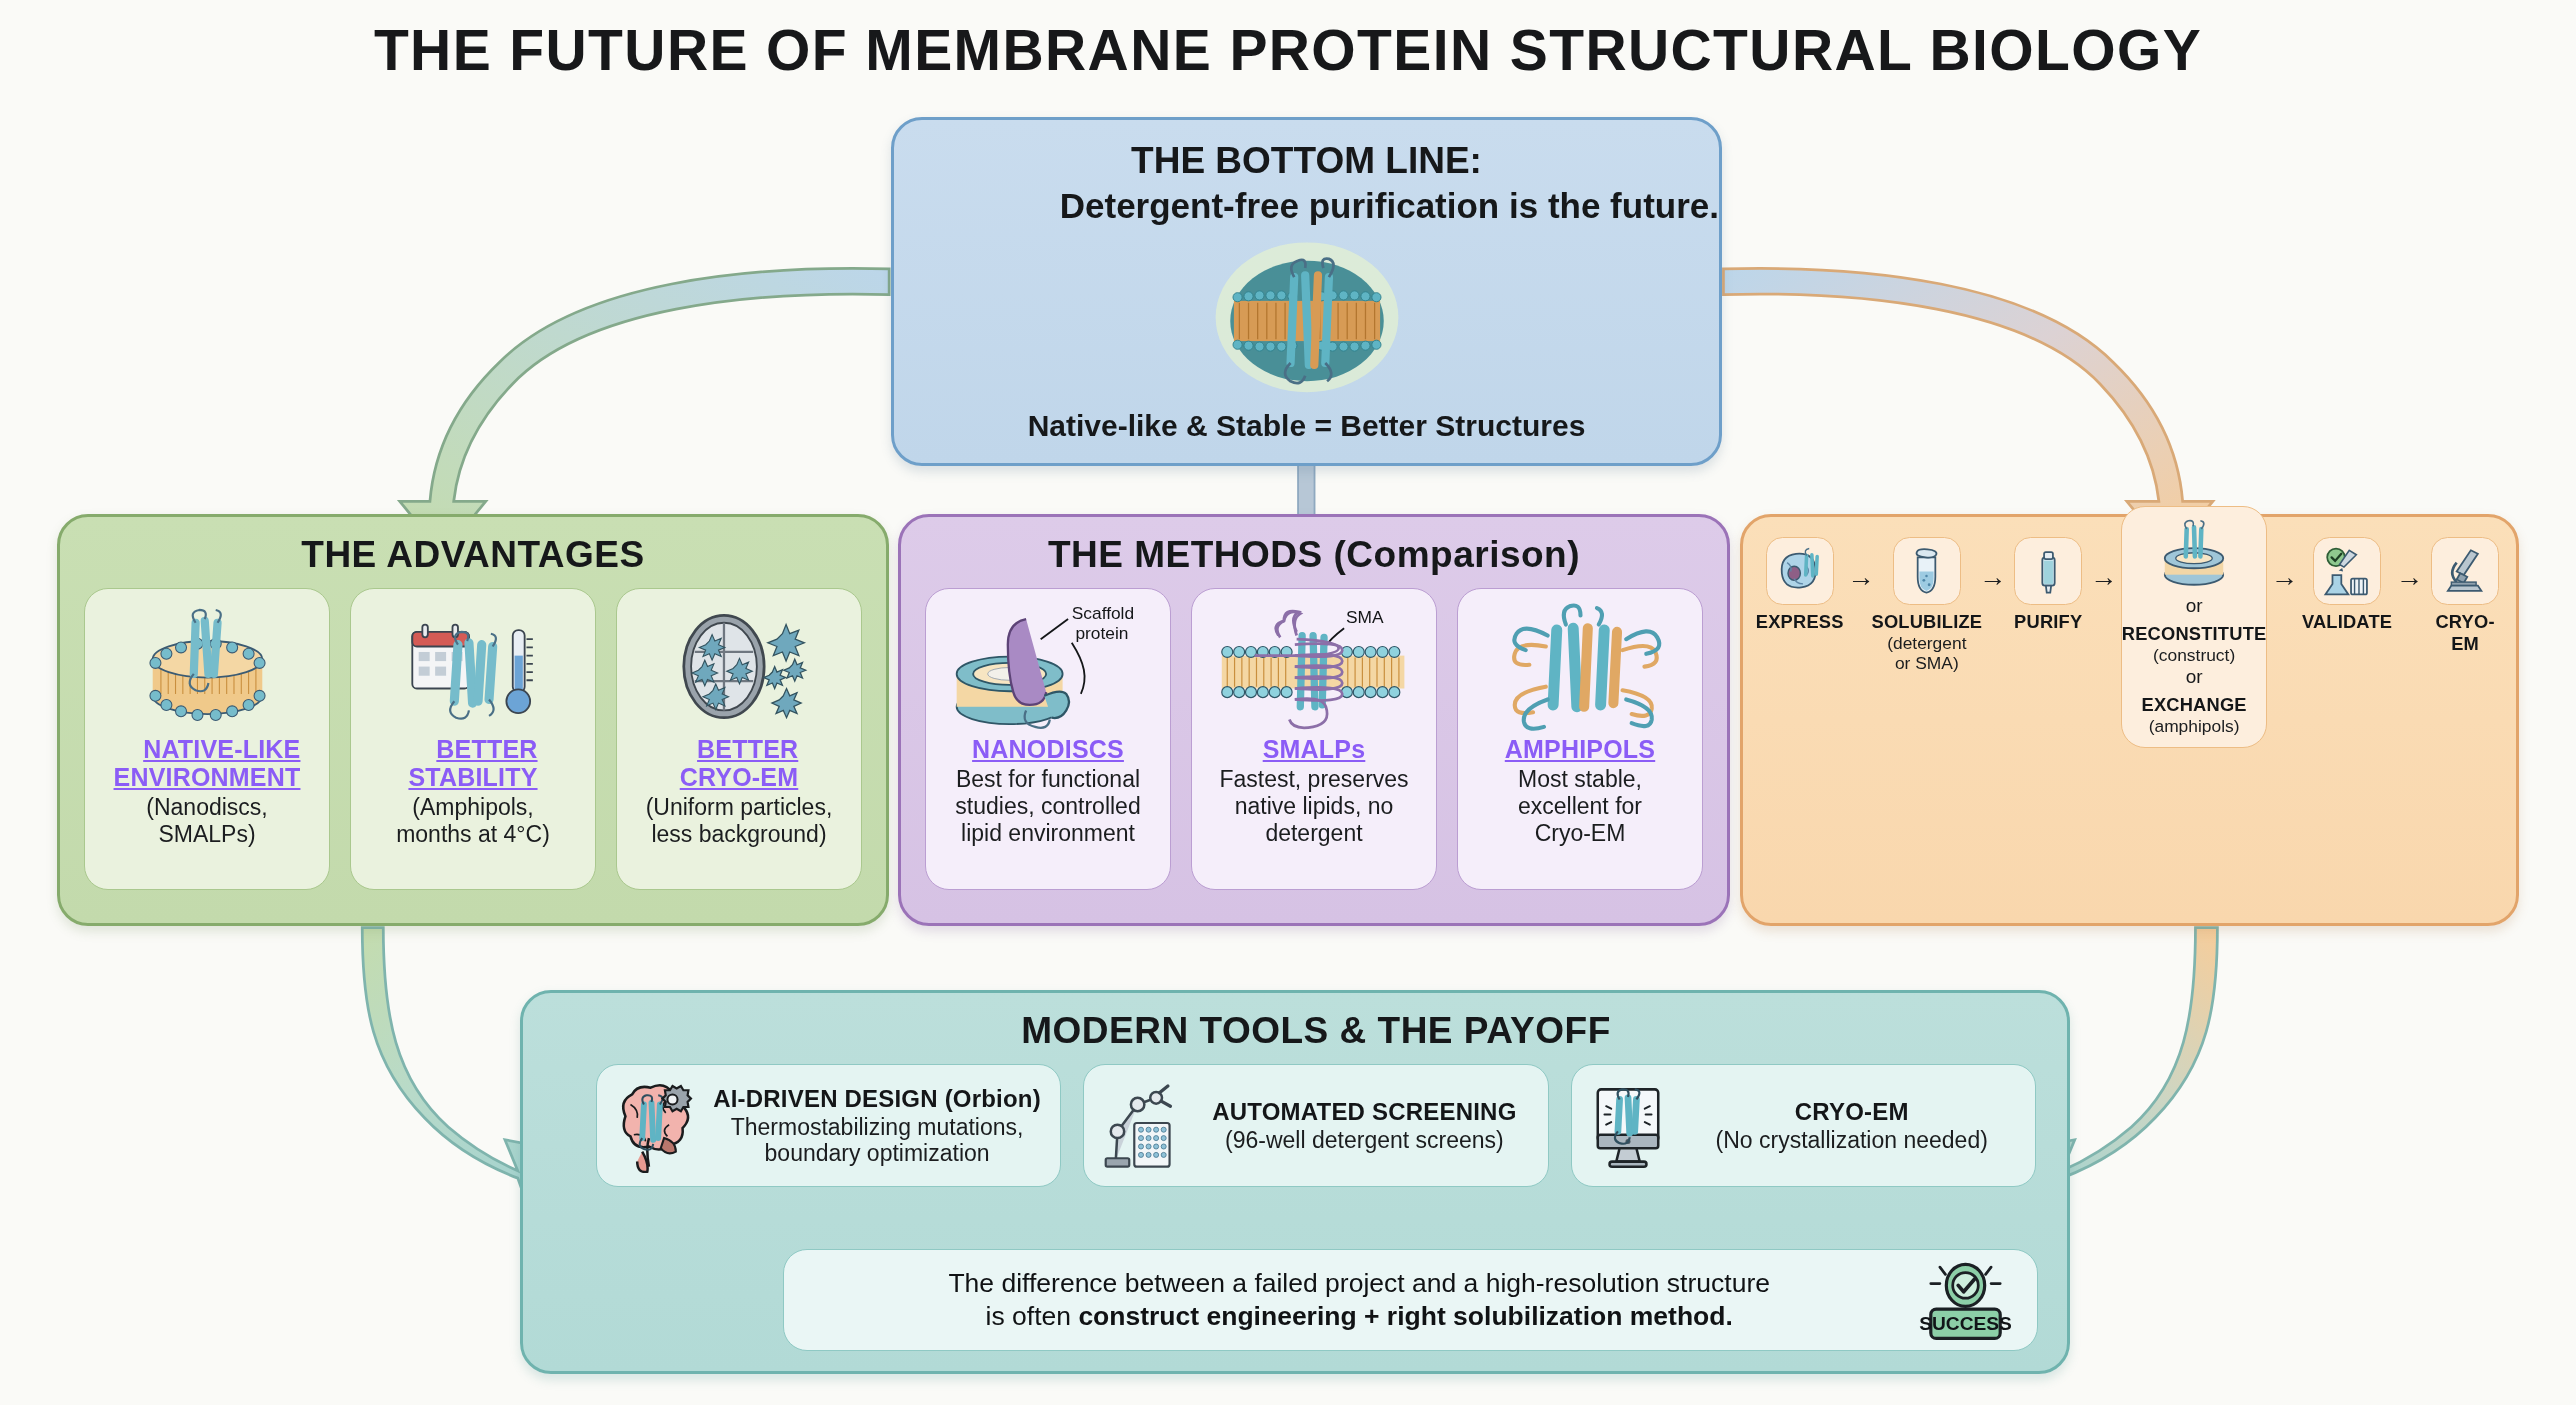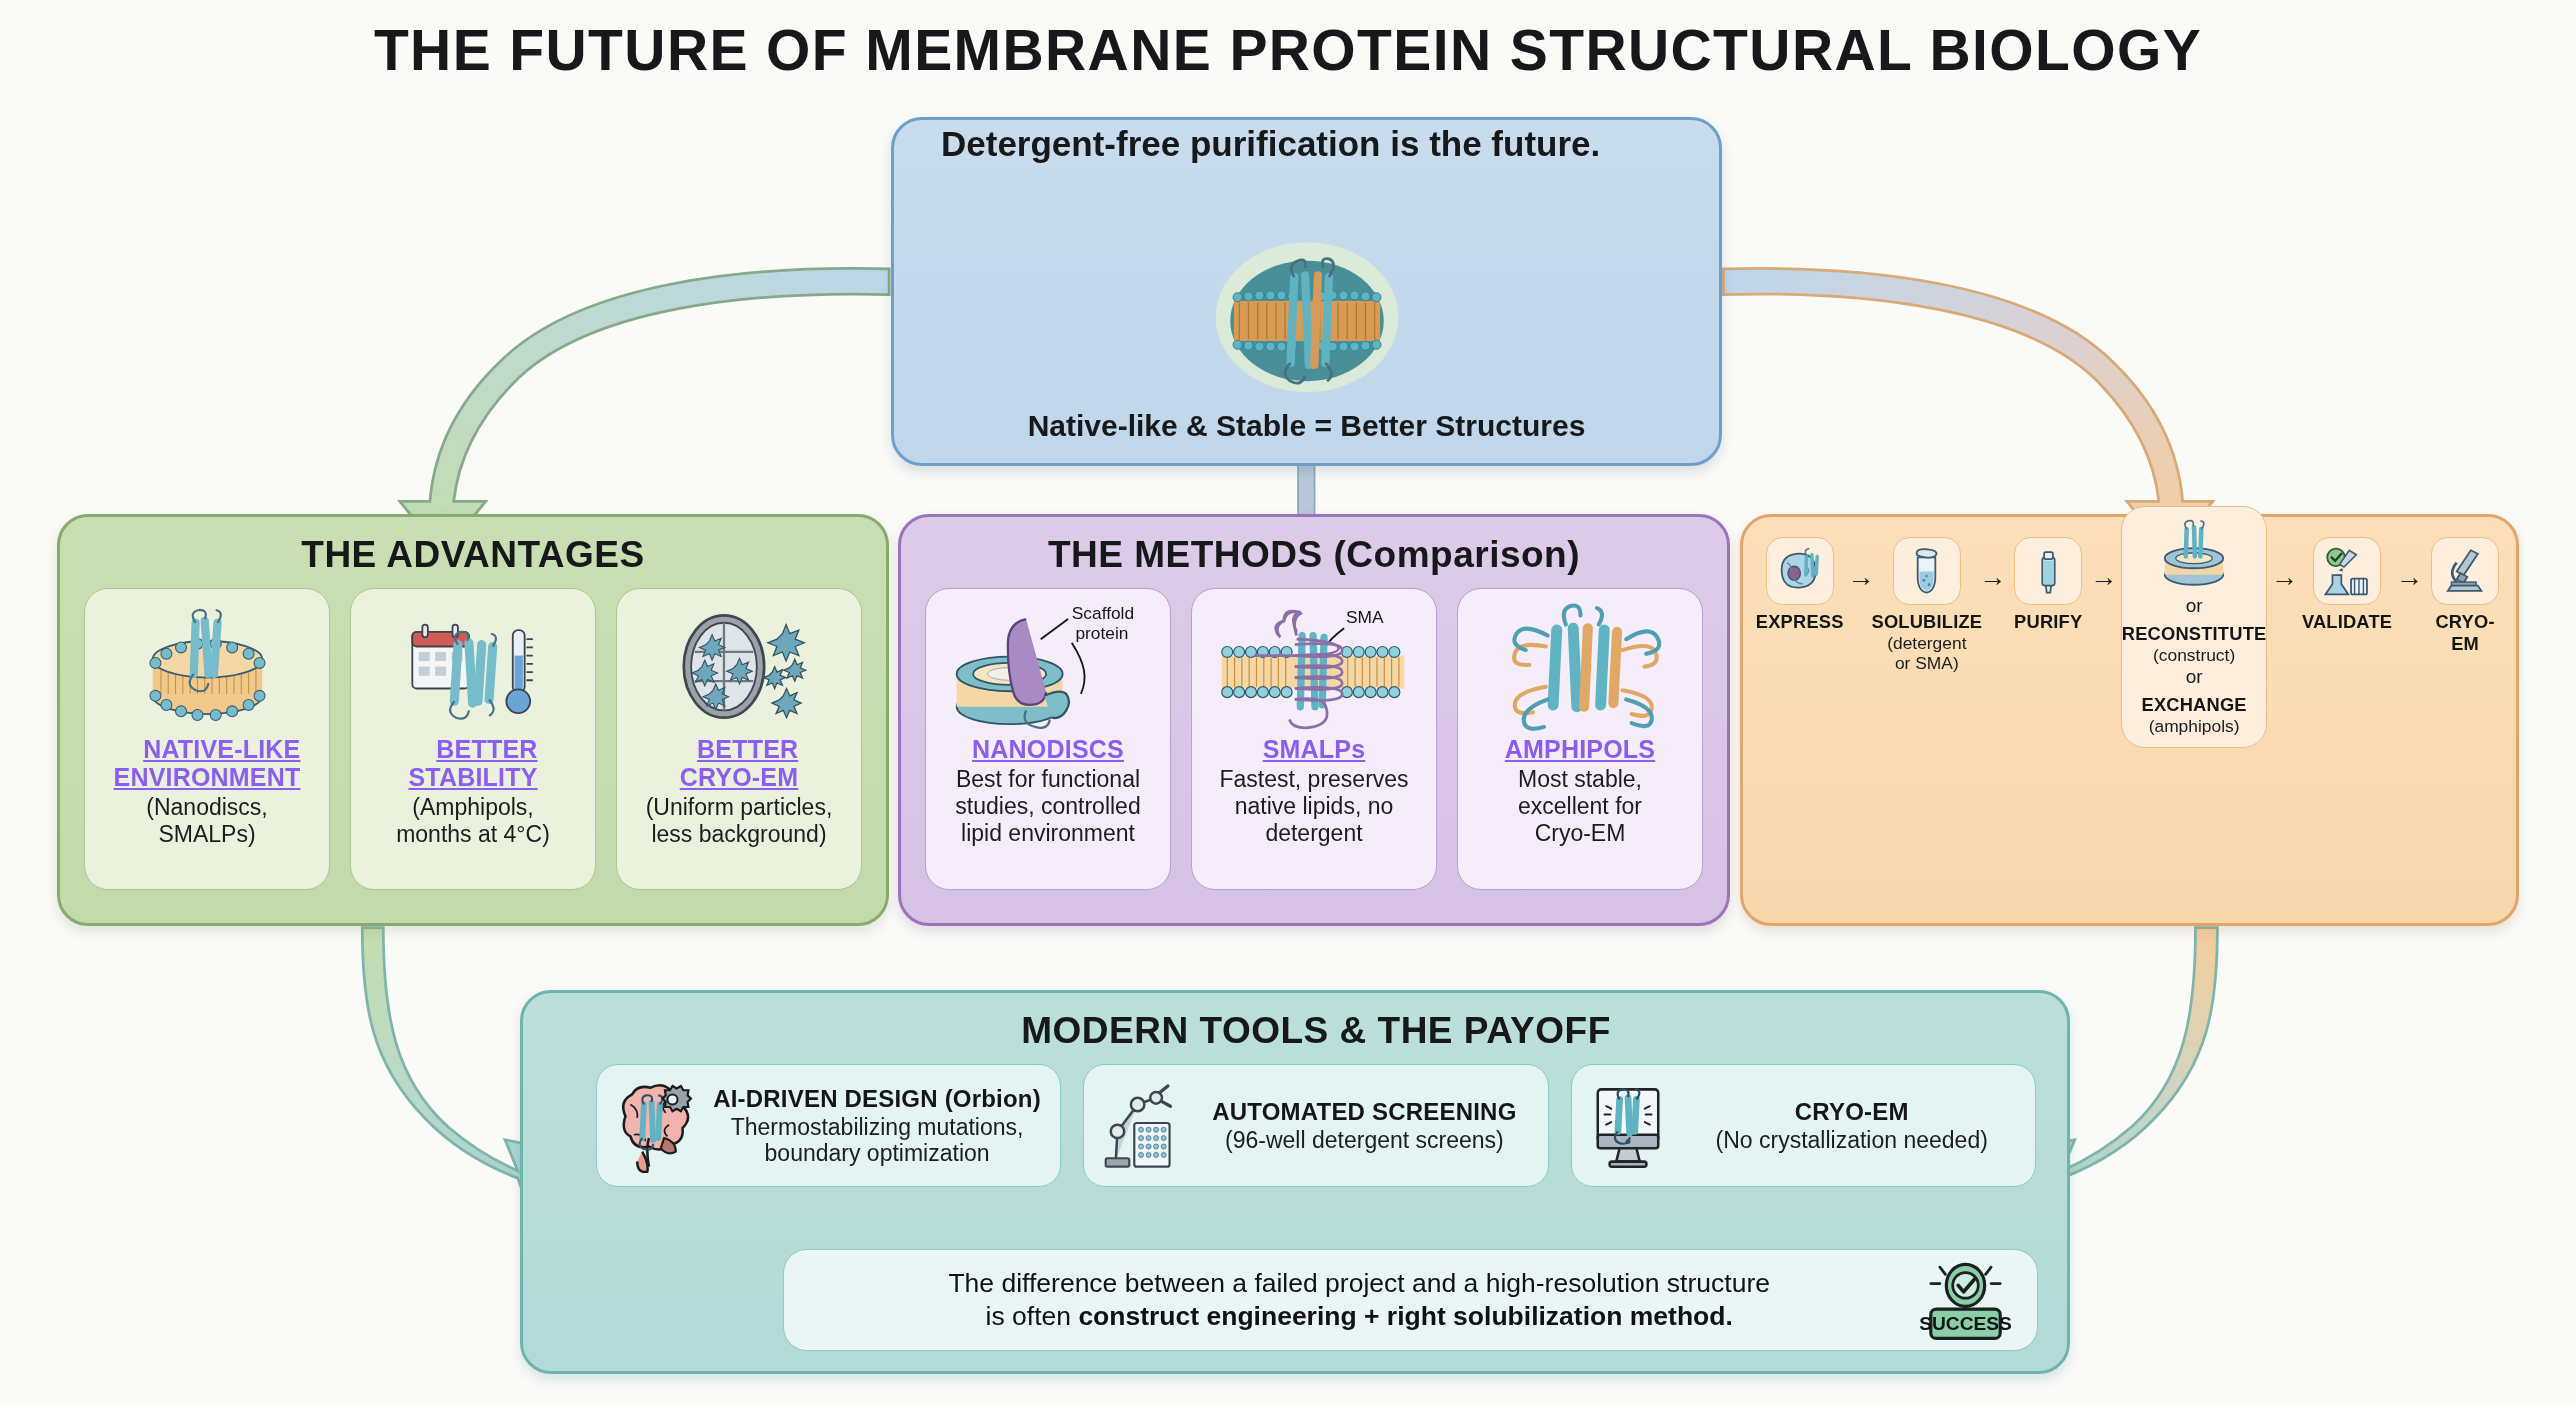--- a/index.html
+++ b/index.html
@@ -28,21 +28,21 @@
   }
 
   
   #hero {
     left: 891px; top: 117px; width: 831px; height: 349px;
     background: linear-gradient(180deg,#c9dcee 0%, #c0d6ea 100%);
     border: 3.7px solid #6e9fc9;
     box-shadow: 0 5.5px 11px rgba(80,110,140,.18);
   }
   #hero .hero-l1 { text-align:center; margin-top:20px; font-size:37px; font-weight:700; color:#16181a; }
-  #hero .hero-l2 { text-align:left; margin-top:3.7px; font-size:35px; font-weight:700; color:#16181a;padding-left:47px; }
+  #hero .hero-l2 { text-align:right; margin-top:3.7px; font-size:35px; font-weight:700; color:#16181a; }
   #hero .hero-l3 { position:absolute; bottom:20px; left:0; width:100%; text-align:center; font-size:30px; font-weight:700; color:#16181a; }
   #hero .hero-art { position:absolute; left:50%; top:113px; transform:translateX(-50%); width:201px; height:165px; }
 
   
   #adv  { left:57px;  top:514px; width:832px;  height:412px;
           background:linear-gradient(180deg,#c9dfb3 0%,#c3daac 100%);
           border:3.7px solid #86ab6c; box-shadow:0 5.5px 11px rgba(110,140,90,.18); }
   #meth { left:898px; top:514px; width:832px;  height:412px;
           background:linear-gradient(180deg,#ddcbe9 0%,#d6c2e4 100%);
           border:3.7px solid #9b73b8; box-shadow:0 5.5px 11px rgba(120,90,150,.18); }
@@ -180,20 +180,21 @@
 
     <g>
       <path d="M 682,1326 C 672,1378 700,1418 748,1432 L 746,1414 L 800,1442 L 744,1466 L 746,1450
                C 684,1438 640,1396 652,1326 Z" fill="url(#gTealArrow)" stroke="#4e8d9b" stroke-width="4" stroke-linejoin="round"></path>
     </g>
   </svg>
 
   <div class="page-title">THE FUTURE OF MEMBRANE PROTEIN STRUCTURAL BIOLOGY</div>
 
   <div class="panel" id="hero">
+    <div class="hero-l1">THE BOTTOM LINE:</div>
     <div class="hero-l2">Detergent-free purification is the future.</div>
     <div class="hero-art">
       <svg viewBox="0 0 220 180" width="201" height="165">
         <ellipse cx="110" cy="92" rx="100" ry="82" fill="#eef9c9" opacity=".55"></ellipse>
         <ellipse cx="110" cy="96" rx="84" ry="66" fill="#2f7f8c" opacity=".85"></ellipse>
         <rect x="30" y="74" width="160" height="44" fill="#d79b55"></rect>
         <g stroke="#b3762f" stroke-width="1.4">
           <path d="M36 76v40M46 76v40M56 76v40M66 76v40M76 76v40M86 76v40M96 76v40
                    M124 76v40M134 76v40M144 76v40M154 76v40M164 76v40M174 76v40M184 76v40"></path>
         </g>

